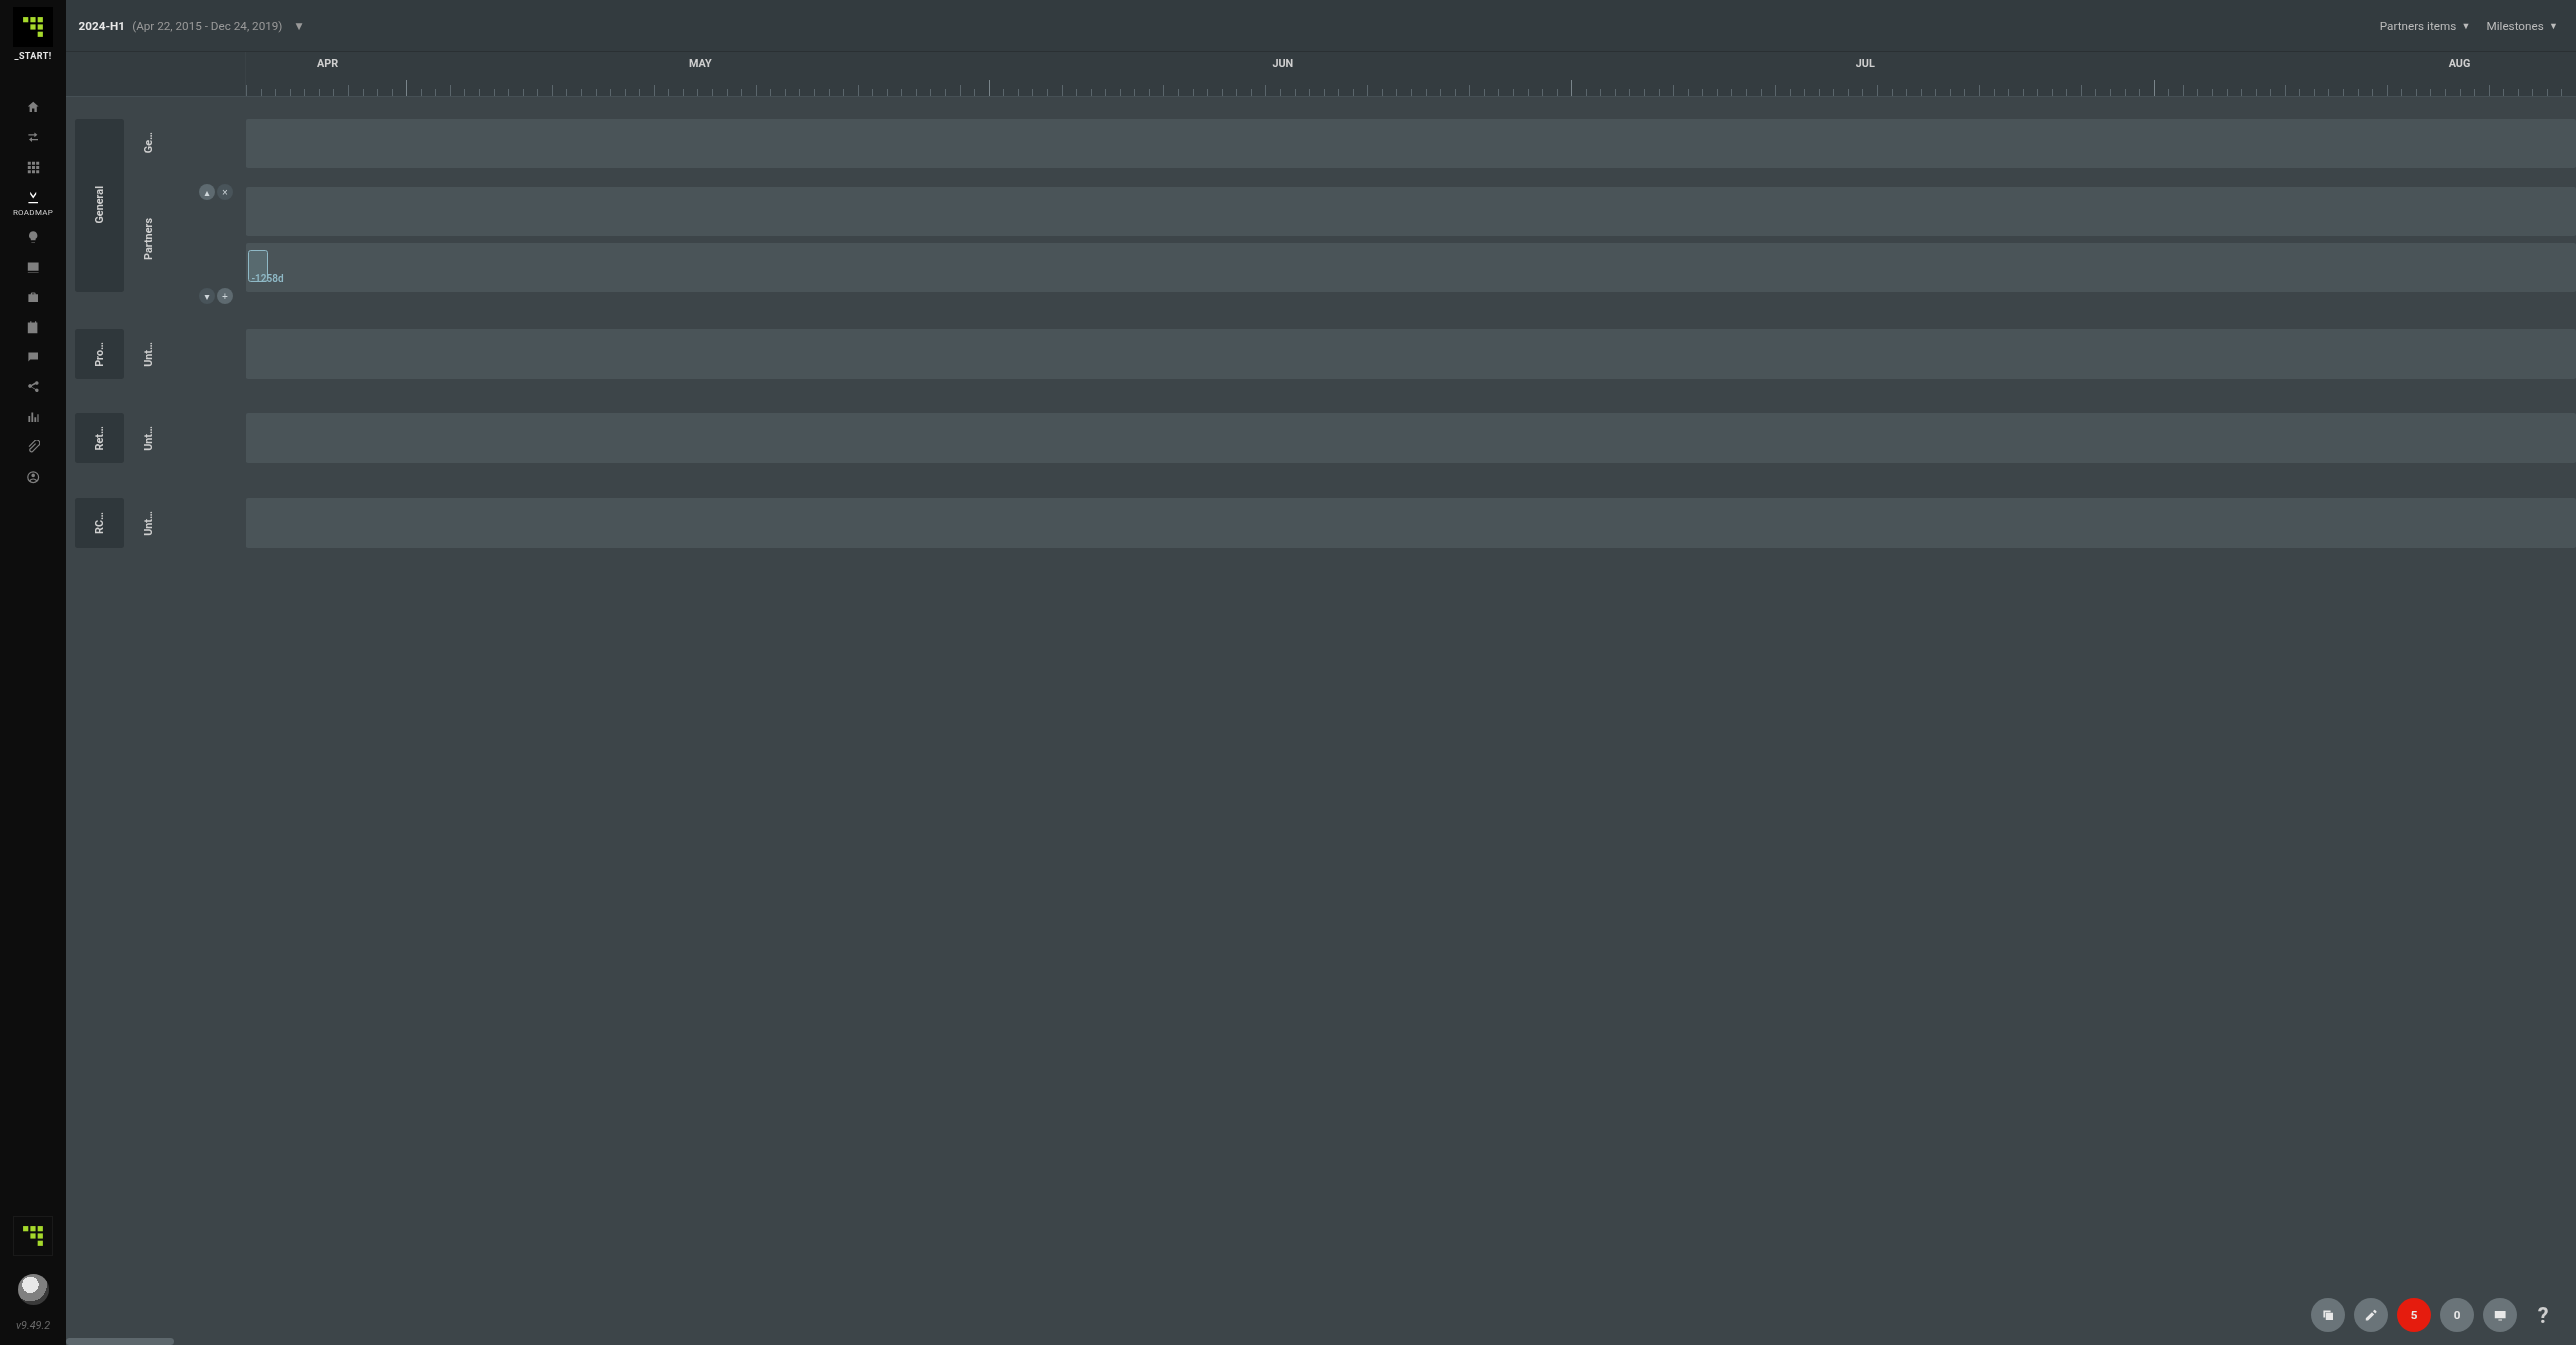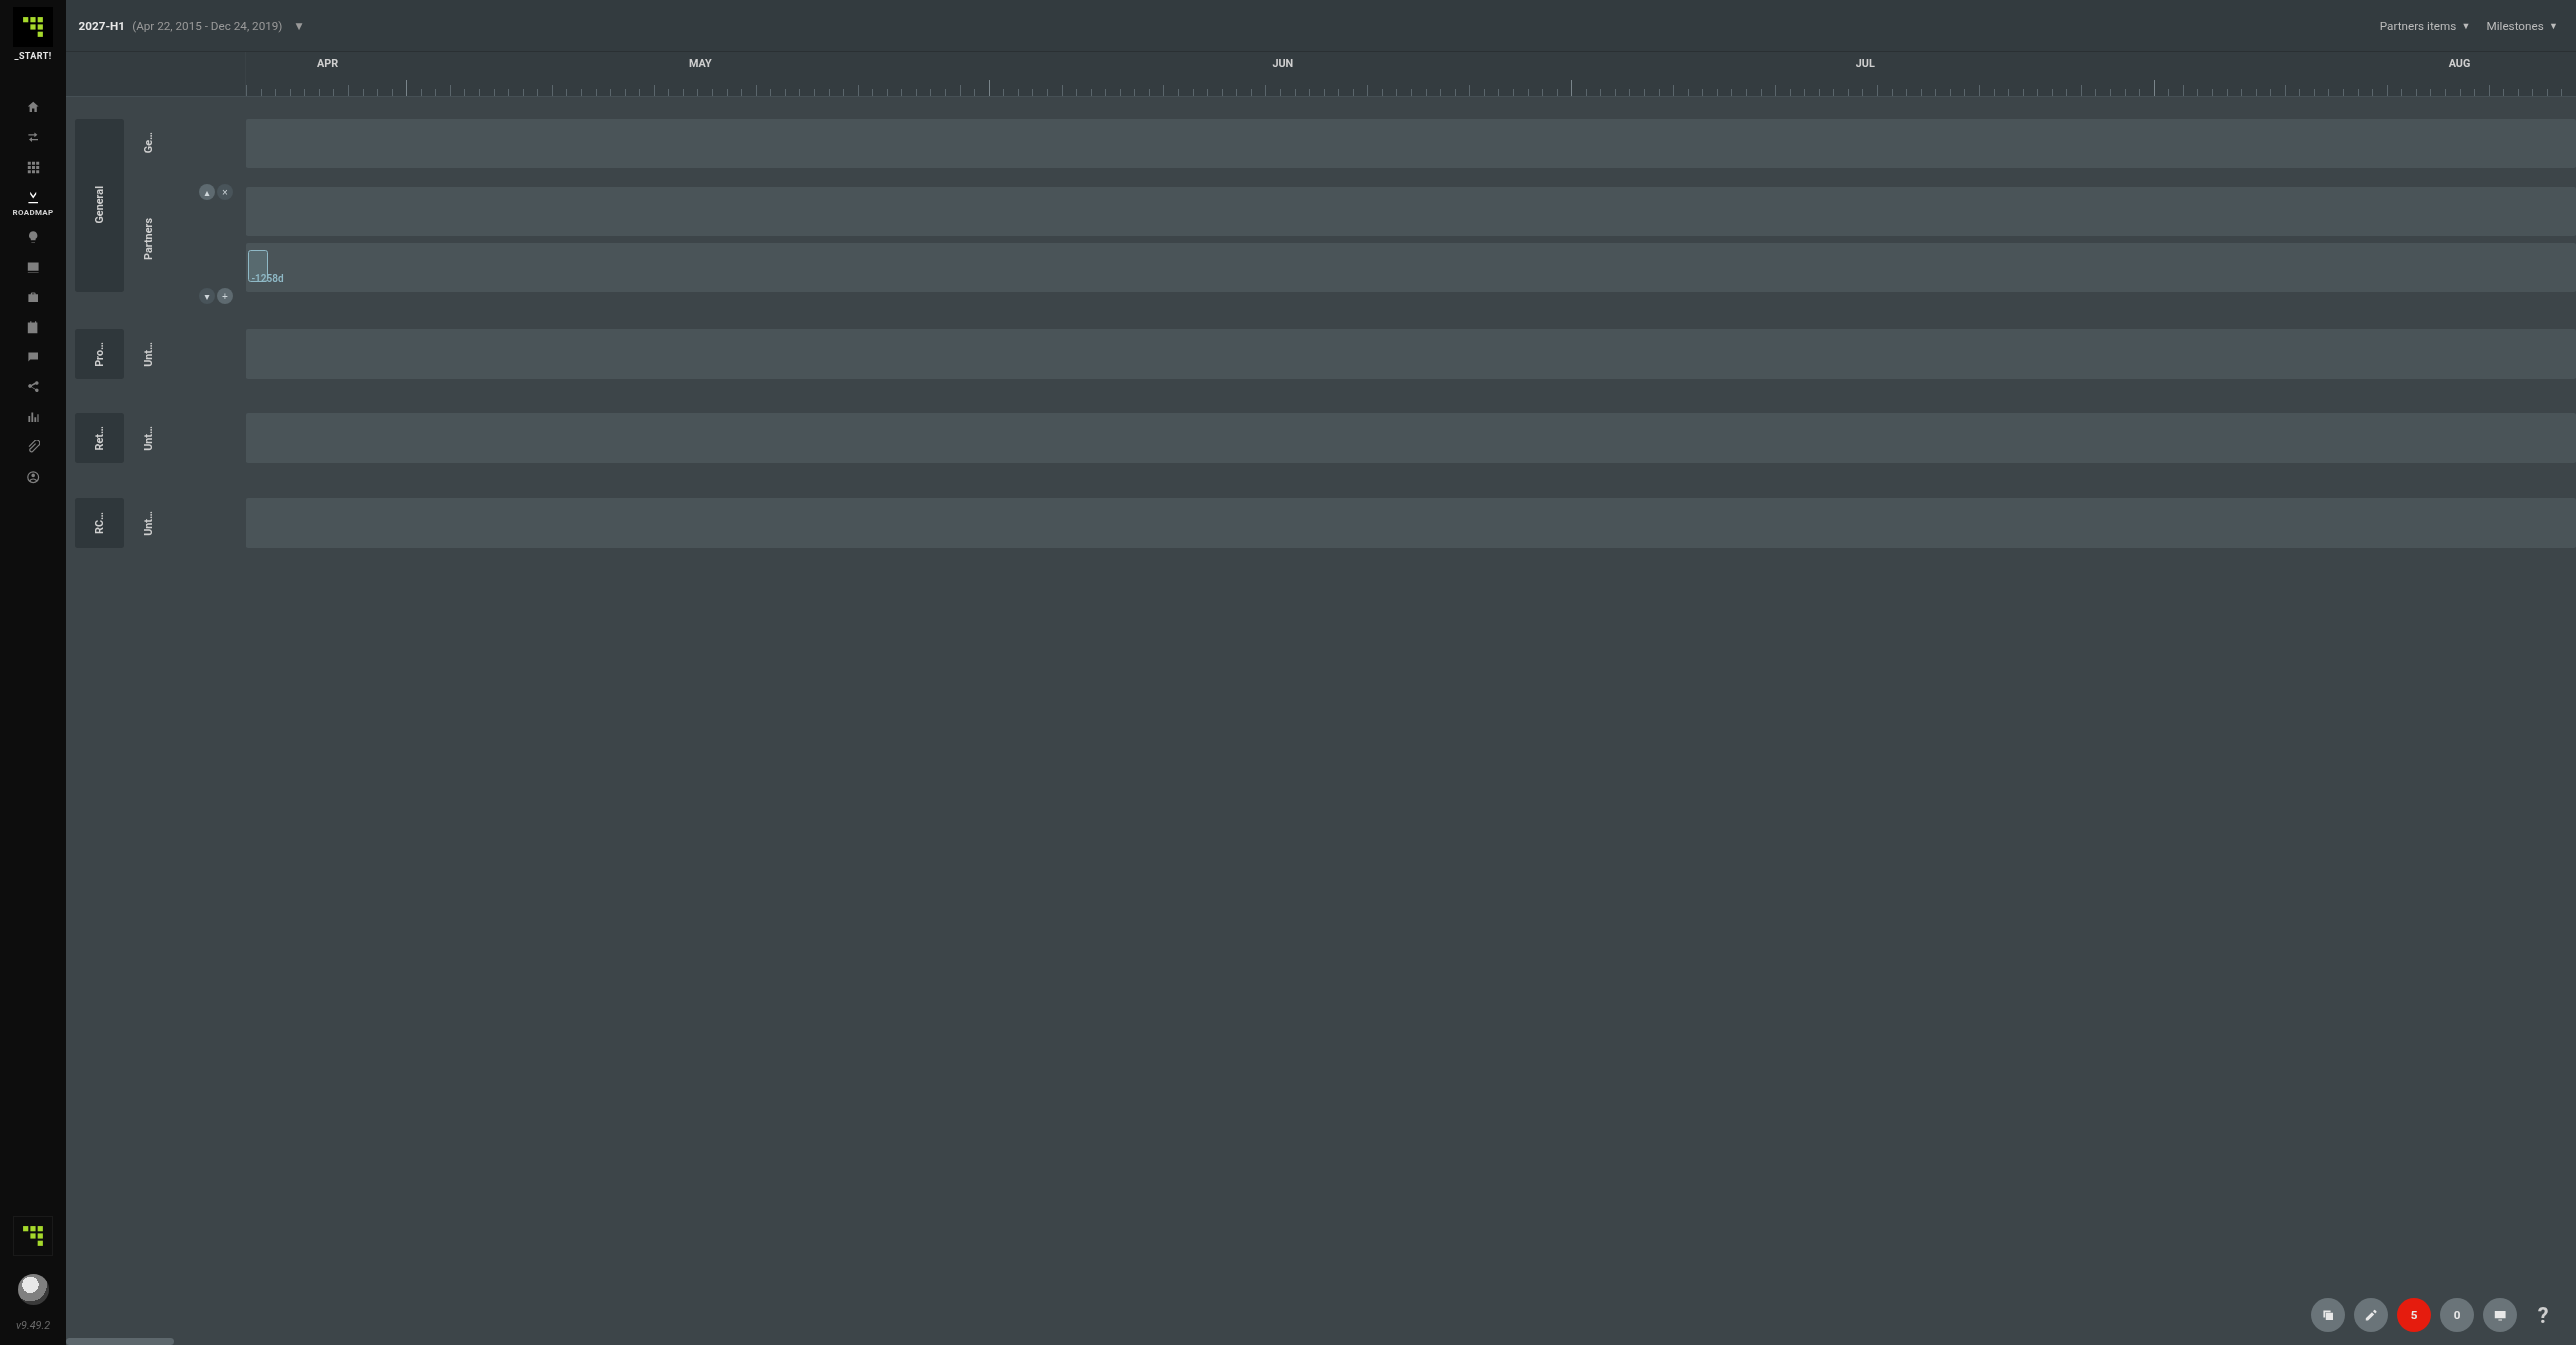--- a/index.html
+++ b/index.html
@@ -43,21 +43,21 @@
 .rail-icons { display: flex; flex-direction: column; align-items: center; gap: 0; width: 100%; }
 .rail-item {
   width: 100%; height: 30px;
   display: flex; align-items: center; justify-content: center;
   color: #808080;
 }
 .rail-item.active { color: #fff; }
 .rail-item svg { width: 14.4px; height: 14.4px; fill: currentColor; }
 .rail-item-label {
   font-size: 8px;
-  font-weight: 700;
+  font-weight: 400;
   letter-spacing: 0.3px;
   color: #d0d0d0;
   margin-top: -3.6px;
   margin-bottom: 5.4px;
 }
 
 .rail-spacer { flex: 1; }
 .rail-logo-bottom {
   width: 40px; height: 40px;
   background: #0d0d0d; display: flex; align-items: center; justify-content: center;
@@ -309,21 +309,21 @@
       </svg>
     </div>
     <div class="rail-avatar"></div>
     <div class="rail-version">v9.49.2</div>
   </div>
 
   <div class="main">
 
     <div class="topbar">
       <div class="tb-left">
-        <span class="tb-title">2027-H1</span>
+        <span class="tb-title">2024-H1</span>
         <span class="tb-range">(Apr 22, 2015 - Dec 24, 2019)</span>
         <span class="tb-caret">▼</span>
       </div>
       <div class="tb-spacer"></div>
       <div class="tb-menu">
         <div class="tb-menu-item">
           <span>Partners items</span>
           <span class="caret">▼</span>
         </div>
         <div class="tb-menu-item">

